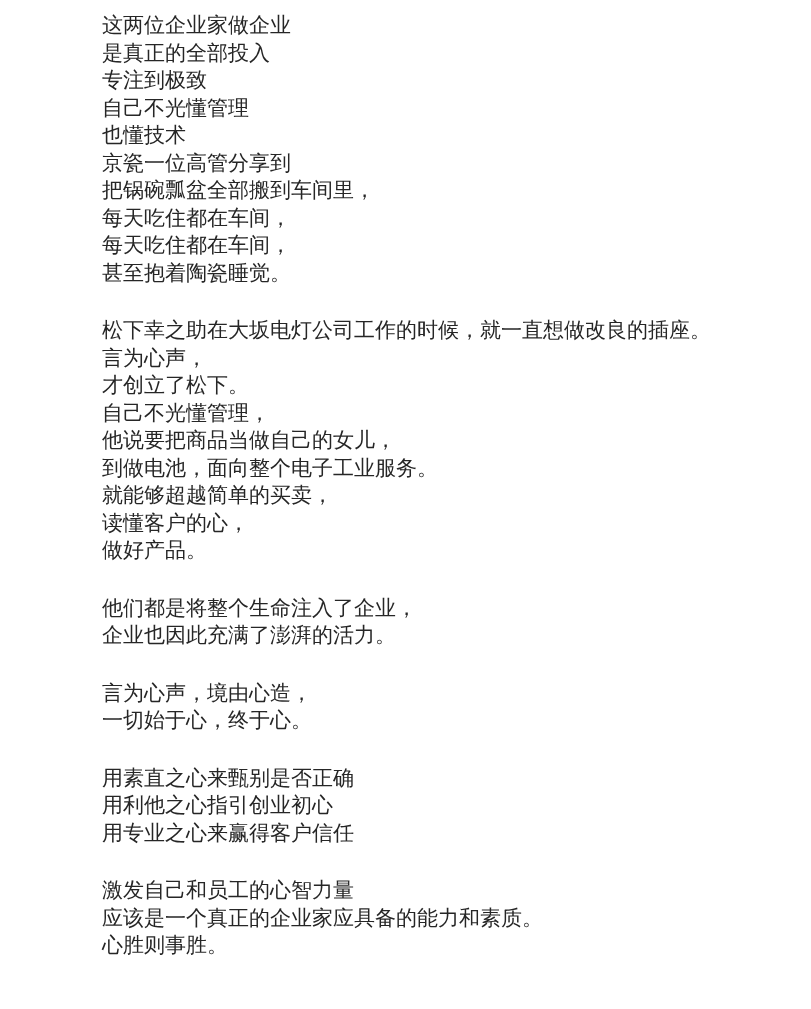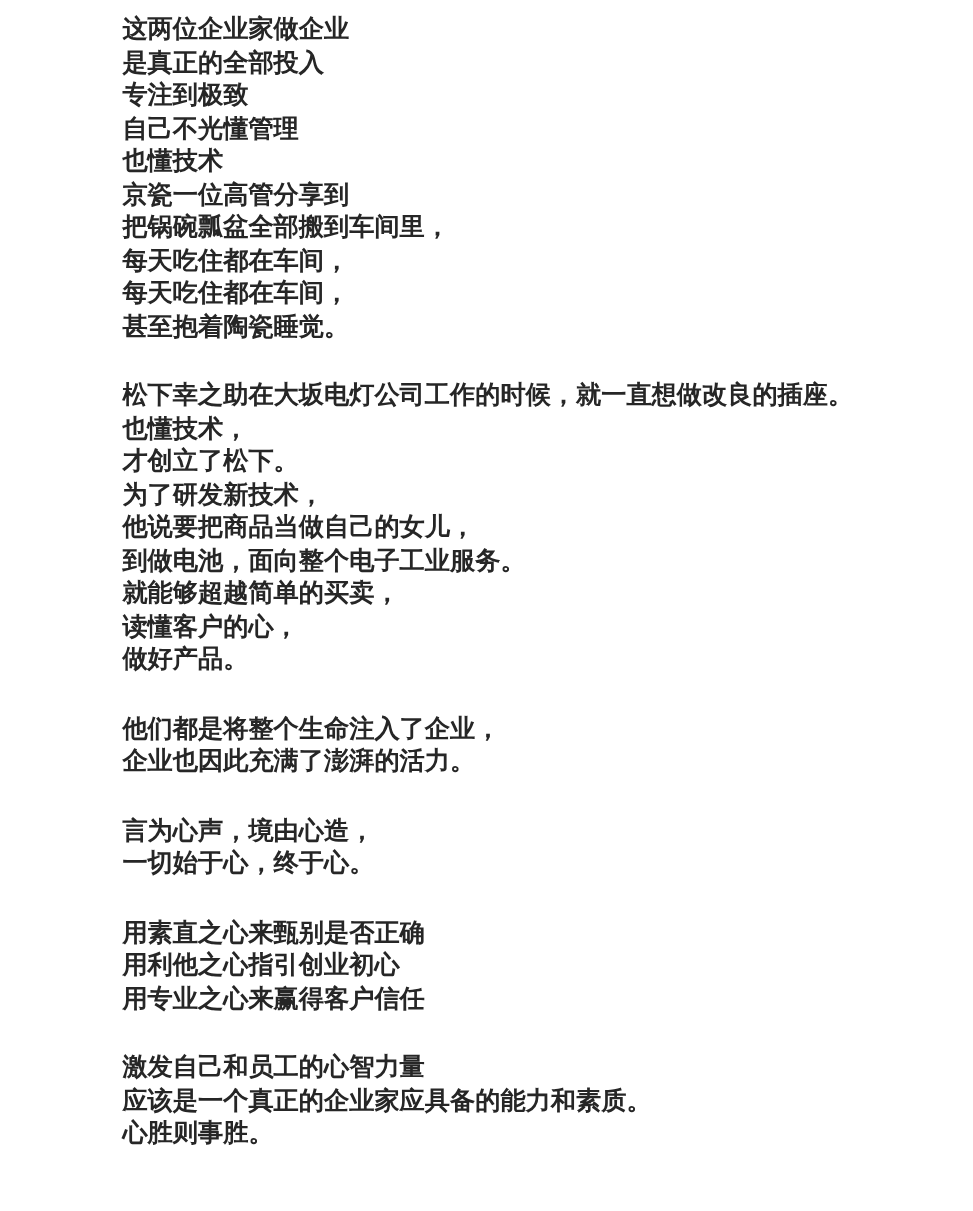--- a/index.html
+++ b/index.html
@@ -16,21 +16,20 @@
     box-sizing: border-box;
     padding: 11px 40px 0 102px;
     font-family: "Liberation Sans", sans-serif;
     font-size: 21px;
     font-weight: 300;
     line-height: 27.5px;
     color: #262626;
   }
   .para {
     margin: 0 0 30px 0;
-    font-weight: bold;
   }
   .line {
     white-space: nowrap;
   }
 </style>
 </head>
 <body>
 
 <div class="doc" id="doc">
     <div class="para">
@@ -40,23 +39,23 @@
       <div class="line">自己不光懂管理</div>
       <div class="line">也懂技术</div>
       <div class="line">京瓷一位高管分享到</div>
       <div class="line">把锅碗瓢盆全部搬到车间里，</div>
       <div class="line">每天吃住都在车间，</div>
       <div class="line">每天吃住都在车间，</div>
       <div class="line">甚至抱着陶瓷睡觉。</div>
     </div>
     <div class="para">
       <div class="line">松下幸之助在大坂电灯公司工作的时候，就一直想做改良的插座。</div>
-      <div class="line">也懂技术，</div>
+      <div class="line">言为心声，</div>
       <div class="line">才创立了松下。</div>
-      <div class="line">为了研发新技术，</div>
+      <div class="line">自己不光懂管理，</div>
       <div class="line">他说要把商品当做自己的女儿，</div>
       <div class="line">到做电池，面向整个电子工业服务。</div>
       <div class="line">就能够超越简单的买卖，</div>
       <div class="line">读懂客户的心，</div>
       <div class="line">做好产品。</div>
     </div>
     <div class="para">
       <div class="line">他们都是将整个生命注入了企业，</div>
       <div class="line">企业也因此充满了澎湃的活力。</div>
     </div>

